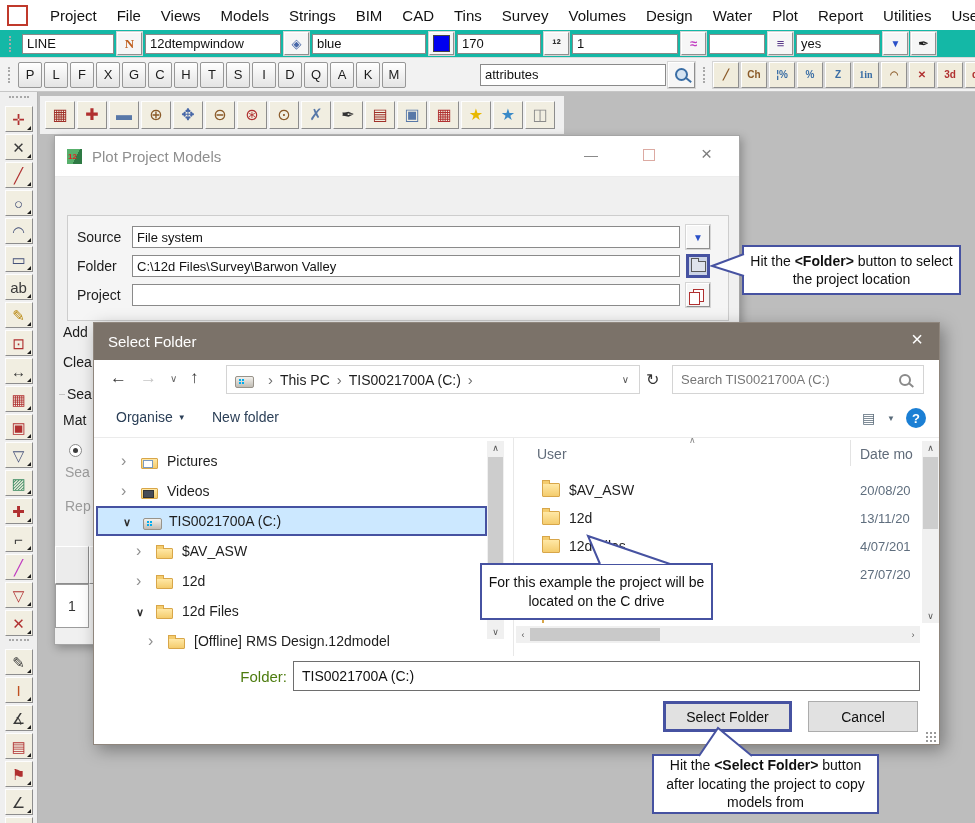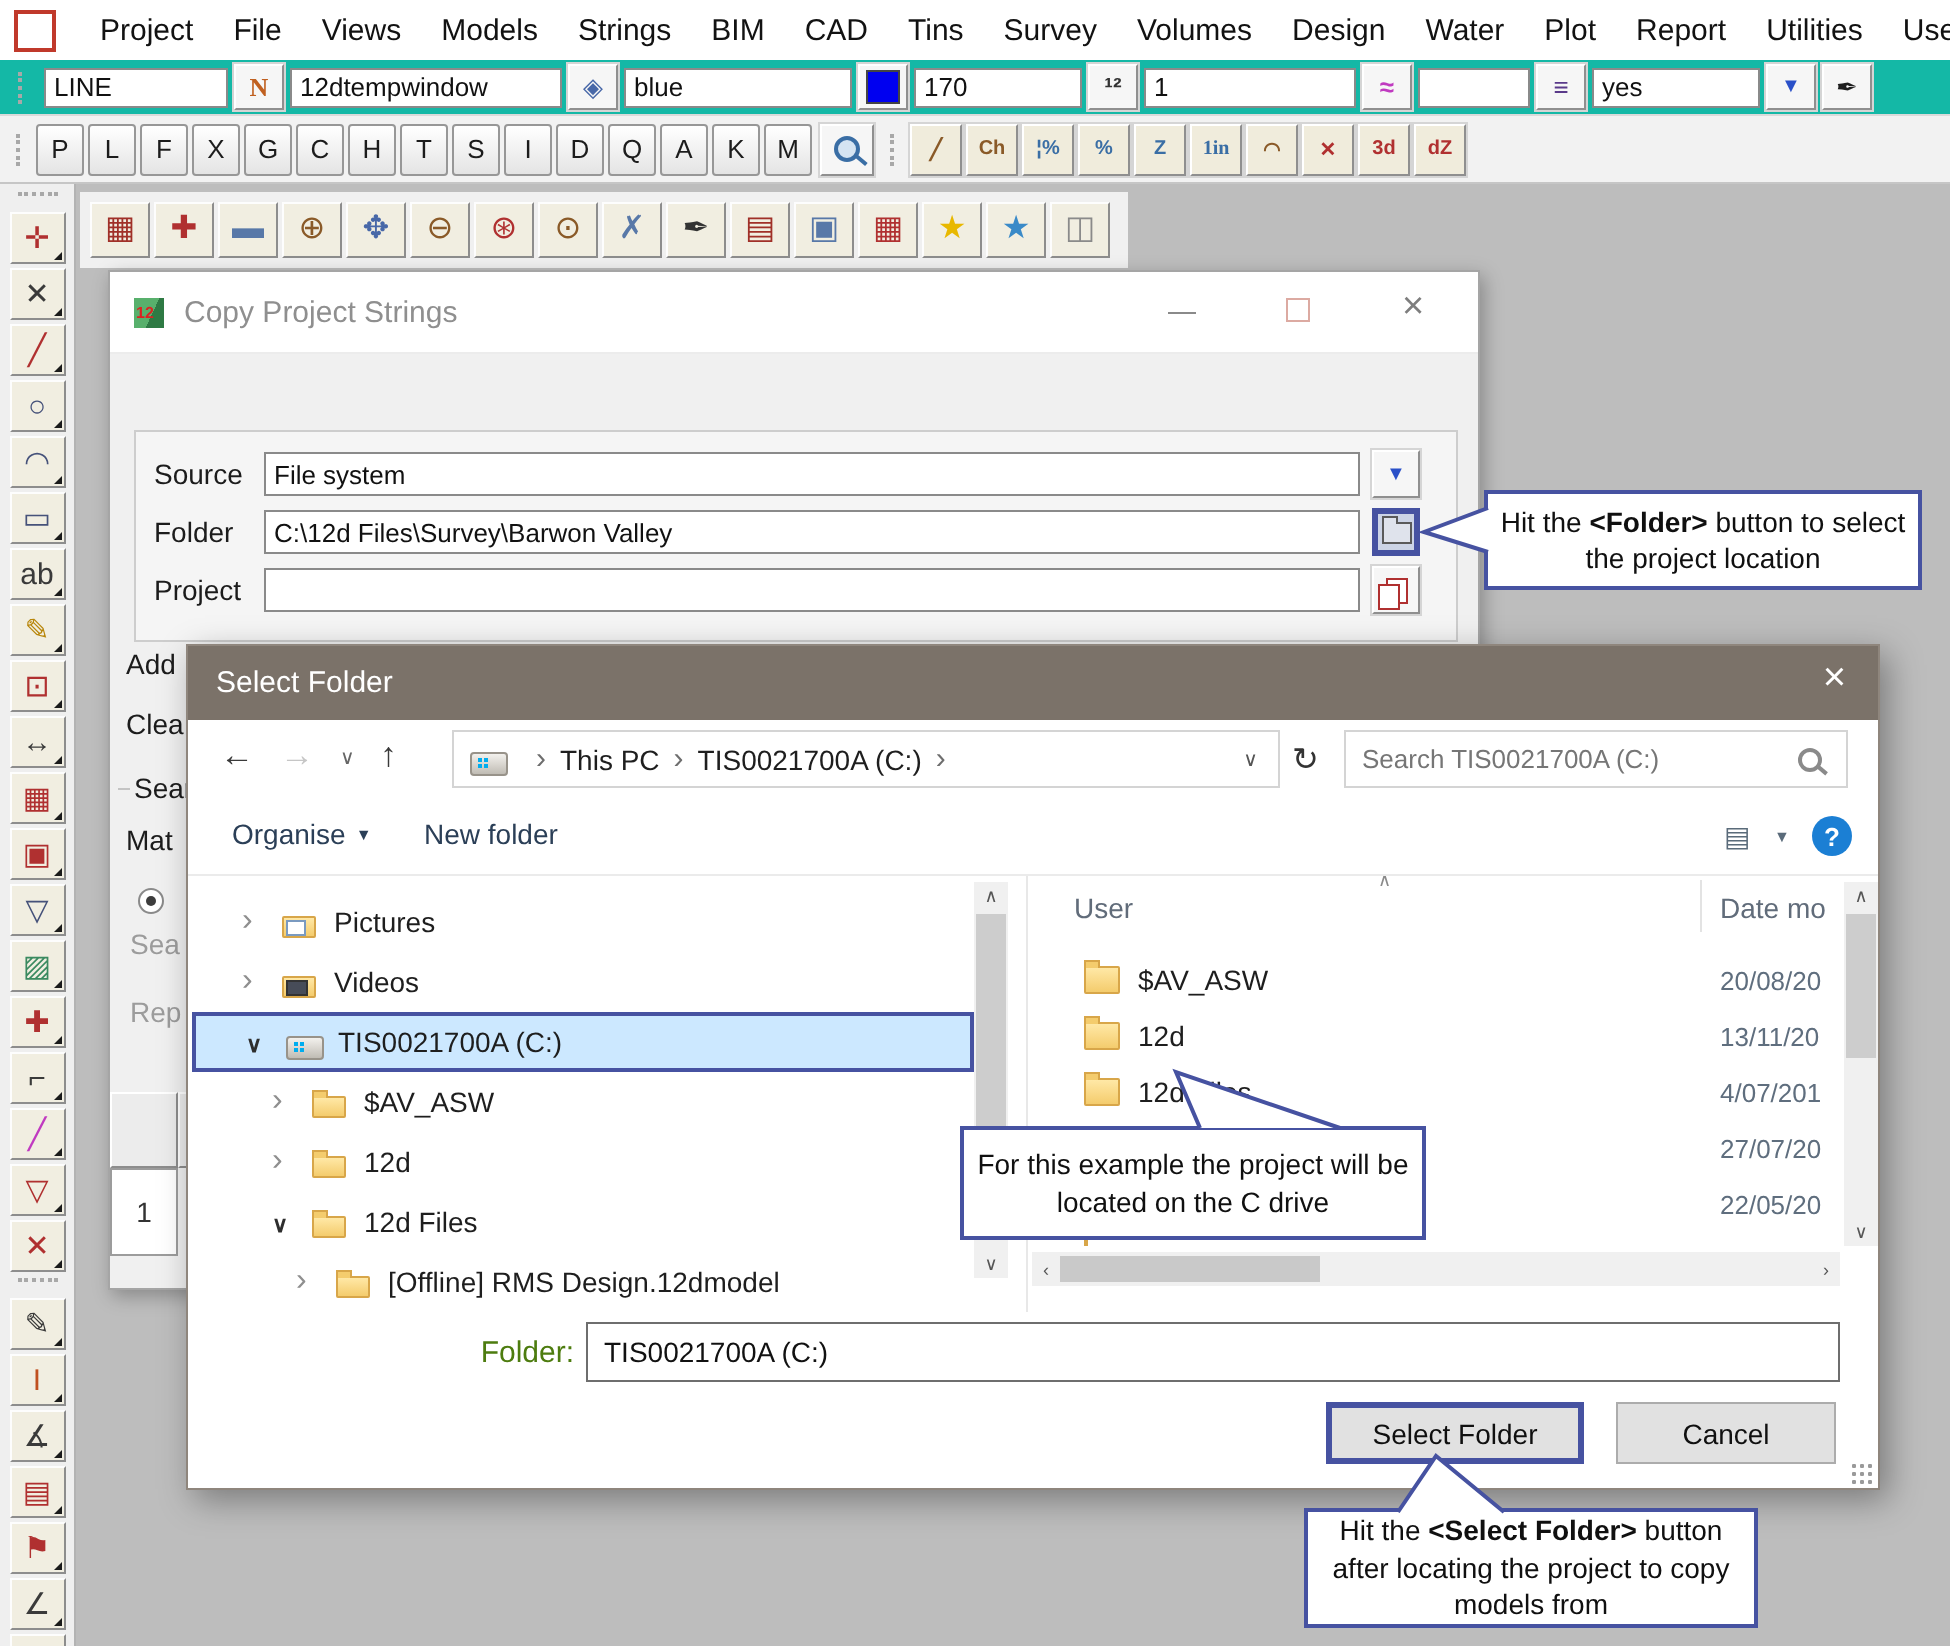--- a/index.html
+++ b/index.html
@@ -251,20 +251,21 @@
         <span class="lbtn">H</span>
         <span class="lbtn">T</span>
         <span class="lbtn">S</span>
         <span class="lbtn">I</span>
         <span class="lbtn">D</span>
         <span class="lbtn">Q</span>
         <span class="lbtn">A</span>
         <span class="lbtn">K</span>
         <span class="lbtn">M</span>
       </span>
+    <input class="tin srch" value="attributes" style="">
     <span class="ibtn magbtn">
         <span class="mag"></span>
       </span>
     <span class="hv" style="margin-left:8px"></span>
     <span style="display:flex;gap:2px">
 
     <span class="ibtn mbtn" style="color: rgb(138, 90, 40);">
           <span class="sm">╱</span>
         </span>
         <span class="ibtn mbtn" style="color: rgb(138, 90, 40);">
@@ -434,21 +435,21 @@
         </span>
         <span class="tbtn" style="color: rgb(85, 85, 85);">
           <span>▦</span>
         </span>
       </span>
   </div>
 
   <div class="cpd">
     <div class="cpd-title">
       <span class="cpd-cube"></span>
-      <span class="cpd-tt">Copy Project Strings</span>
+      <span class="cpd-tt">Plot Project Models</span>
       <span class="cpd-min"></span>
       <span class="cpd-max"></span>
       <span class="cpd-x">×</span>
     </div>
     <div class="cpd-group">
       <div class="cpd-row" style="top:10px">
         <span class="cpd-lab">Source</span>
         <input class="tin cpd-in" value="File system" style="">
         <span class="ibtn cpd-btn" style="color:#2a50c8;font-size:10px">▼</span>
       </div>
@@ -604,25 +605,20 @@
             <span class="fname">12d Files</span>
             <span class="fdate">4/07/201</span>
           </div>
 
           <div class="frow">
             <span class="ffold"></span>
             <span class="fname">12d Synergy Files</span>
             <span class="fdate">27/07/20</span>
           </div>
 
-          <div class="frow">
-            <span class="ffold"></span>
-            <span class="fname">12d Synergy Projects</span>
-            <span class="fdate">22/05/20</span>
-          </div>
         </div>
       <span class="sliver"><span class="ffold" style="margin-left:0"></span></span>
     </div>
     <div class="sbar listvbar">
       <span class="sarr" style="top:2px">∧</span>
       <span class="sthumb" style="top:16px;height:72px"></span>
       <span class="sarr" style="bottom:2px">∨</span>
     </div>
     <div class="sbar hbar">
       <span class="sarr" style="left:2px;top:4px;width:10px">‹</span>

